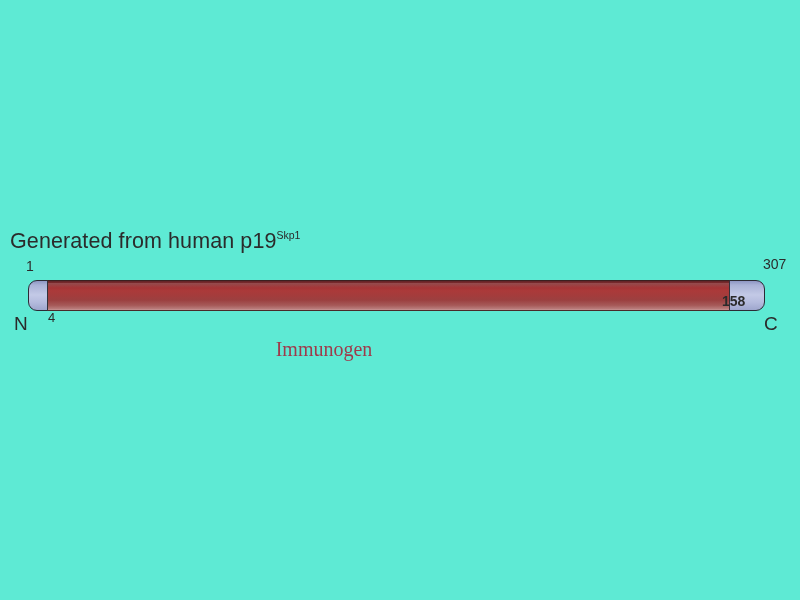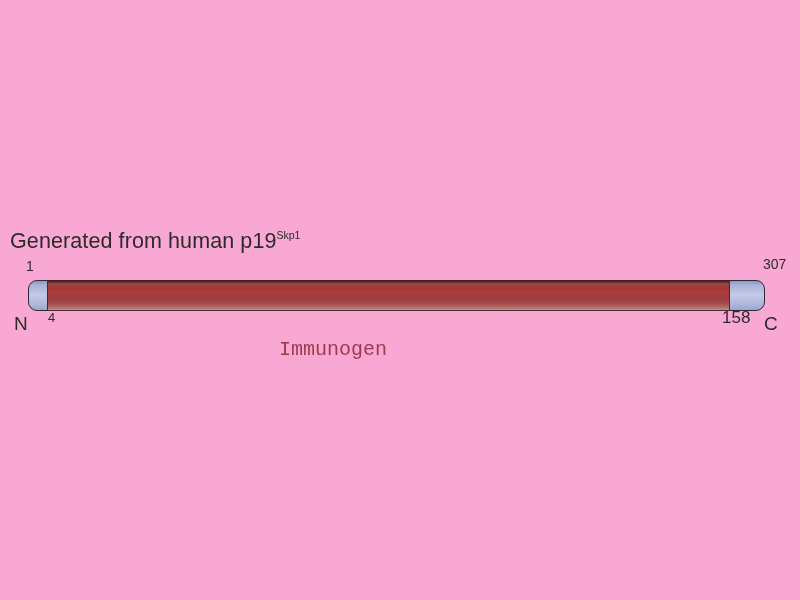--- a/index.html
+++ b/index.html
@@ -15,21 +15,21 @@
     overflow: hidden;
     position: relative;
   }
 
   #figure-root {
     position: absolute;
     left: 0;
     top: 0;
     width: 800px;
     height: 600px;
-    background: #f9a8d4;
+    background: #5eead4;
   }
 
   
   #diagram-title {
     position: absolute;
     left: 10px;
     top: 229px;
     font-size: 21.5px;
     color: #2b2b2b;
     letter-spacing: 0.1px;
@@ -113,41 +113,41 @@
   .residue-label {
     position: absolute;
     font-size: 14px;
     color: #2b2b2b;
     white-space: nowrap;
     font-family: "Liberation Sans", sans-serif;
   }
   #label-start-1   { left: 26px;  top: 258px; }
   #label-end-163   { left: 763px; top: 256px; }
   #label-start-4   { left: 48px;  top: 310px; font-size: 13px; }
-  #label-end-158   { left: 722px; top: 308px; font-size: 17px; }
+  #label-end-158   { left: 722px; top: 293px; font-size: 14px; font-weight: bold; }
 
   .terminus-label {
     position: absolute;
     font-size: 19px;
     color: #2b2b2b;
     font-family: "Liberation Sans", sans-serif;
   }
   #label-n-terminus { left: 14px;  top: 313px; }
   #label-c-terminus { left: 764px; top: 313px; }
 
   
   #immunogen-caption {
     position: absolute;
-    left: 9px;
+    left: 0;
     top: 338px;
     width: 648px;
     text-align: center;
     font-size: 20px;
     color: #9e3a4b;
-    font-family: Liberation Mono, monospace;
+    font-family: Liberation Serif, serif;
   }
 </style>
 </head>
 <body>
 
 <div id="figure-root">
 
   <div id="diagram-title"><span>Generated from human p19</span><span class="sup">Skp1</span></div>
 
   <div id="protein-diagram">

